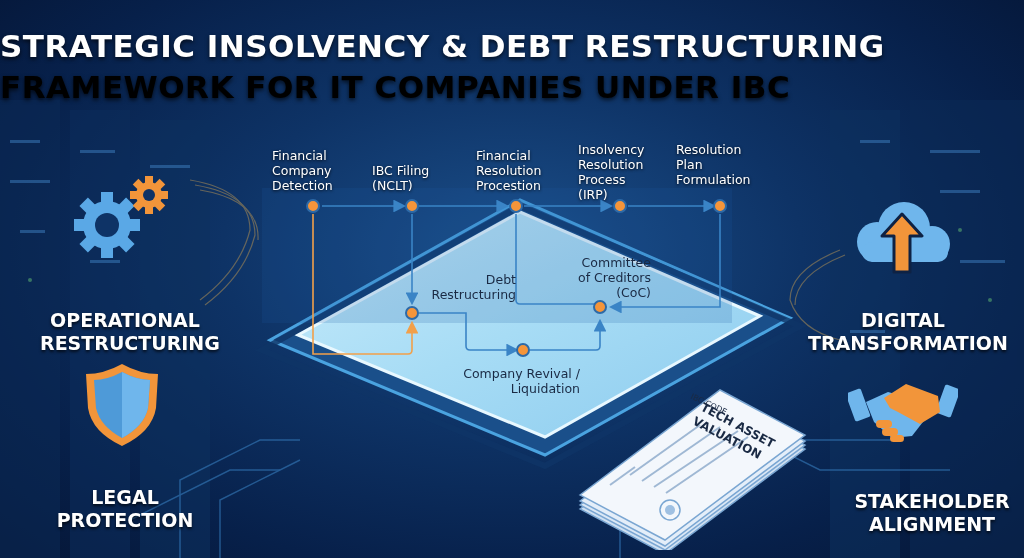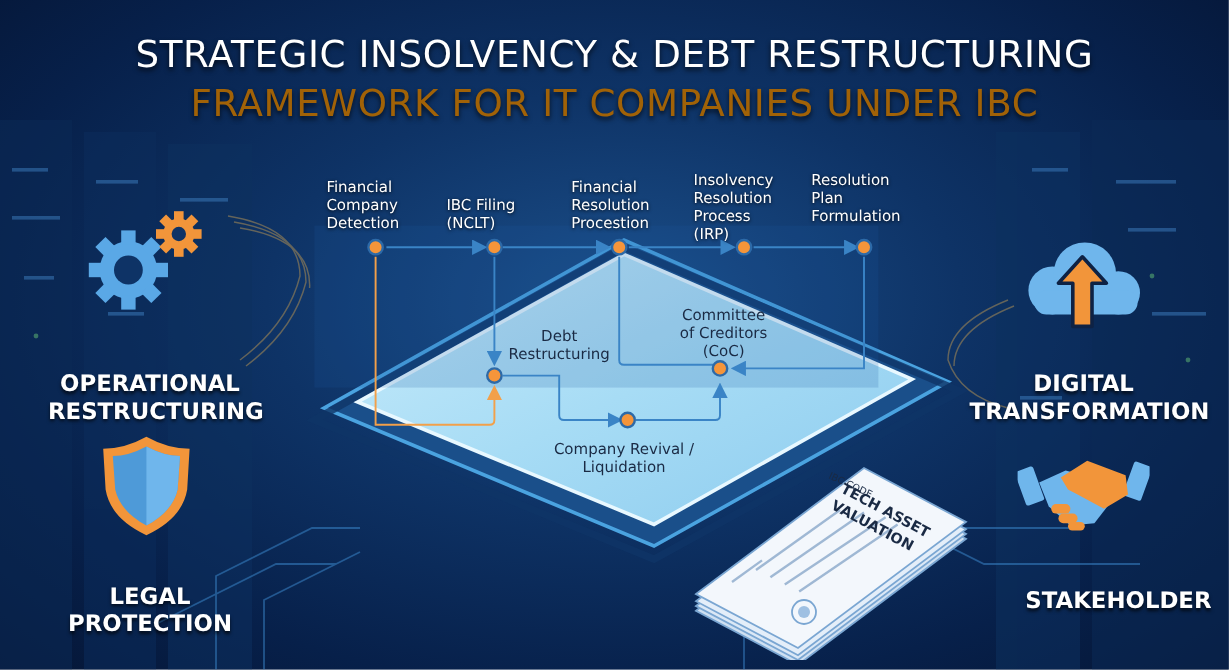--- a/index.html
+++ b/index.html
@@ -1,26 +1,26 @@
 <!DOCTYPE html>
 <html><head>
 <meta charset="utf-8">
 <style>
   html, body { margin:0; padding:0; }
   body { width:1024px; height:558px; overflow:hidden; position:relative;
     font-family:"DejaVu Sans", "Liberation Sans", sans-serif;
     background: radial-gradient(ellipse at 50% 45%, #1b4f8a 0%, #0e3366 40%, #07204a 75%, #051636 100%); }
   .bg-racks { position:absolute; inset:0; pointer-events:none; }
-  .title { position:absolute; left:0; right:0; text-align:center; font-weight:normal; letter-spacing:0.5px; text-shadow:0 2px 4px rgba(0,0,0,0.7); }
+  .title { position:absolute; left:0; right:0; font-weight:bold; letter-spacing:0.5px; text-shadow:0 2px 4px rgba(0,0,0,0.7); }
   .title.l1 { top:28px; font-size:31px; color:#ffffff; }
-  .title.l2 { top:69px; font-size:31px; color:#a16207; }
+  .title.l2 { top:69px; font-size:31px; color:#000000; }
   .side-label { position:absolute; text-align:center; color:#ffffff; font-weight:bold; font-size:19px; line-height:23px; text-shadow:0 2px 3px rgba(0,0,0,0.7);margin-top:27px; }
   .icon { position:absolute; }
   .flow-label { position:absolute; text-align:left; color:#ffffff; font-size:12.5px; line-height:15px; text-shadow:0 1px 3px rgba(0,0,0,0.9); }
-  .inner-label { position:absolute; text-align:center; color:#1a2a44; font-size:12.5px; line-height:15px; }
+  .inner-label { position:absolute; text-align:right; color:#1a2a44; font-size:12.5px; line-height:15px; }
   .node { position:absolute; width:14px; height:14px; border-radius:50%; background:#f5953a; border:2px solid #2d6aa8; box-sizing:border-box; }
   .doc-text { position:absolute; color:#1a2a44; font-weight:bold; transform-origin:left top; }
 </style>
 </head>
 <body>
 
 <svg class="bg-racks" width="1024" height="558" viewBox="0 0 1024 558">
   <defs>
     <linearGradient id="rackL" x1="0" x2="1">
         <stop offset="0" stop-color="#0a2550"></stop>
@@ -246,13 +246,14 @@
   <path d="M18 24 L40 14 L62 20 L78 40 L64 58 L44 60 L26 44 Z" fill="#6fb6ec"></path>
   <path d="M36 20 L58 6 L90 18 L92 34 L72 46 L50 34 L42 30 Z" fill="#f2953a"></path>
   <g fill="#f2953a">
       <rect x="28" y="42" width="16" height="8" rx="4"></rect>
       <rect x="34" y="50" width="16" height="8" rx="4"></rect>
       <rect x="42" y="57" width="14" height="7" rx="3.5"></rect>
     </g>
 </svg>
 <div class="side-label" style="left:847px;top:463px;width:170px">
   <div>STAKEHOLDER</div>
+  <div>ALIGNMENT</div>
 </div>
 
 </body></html>

